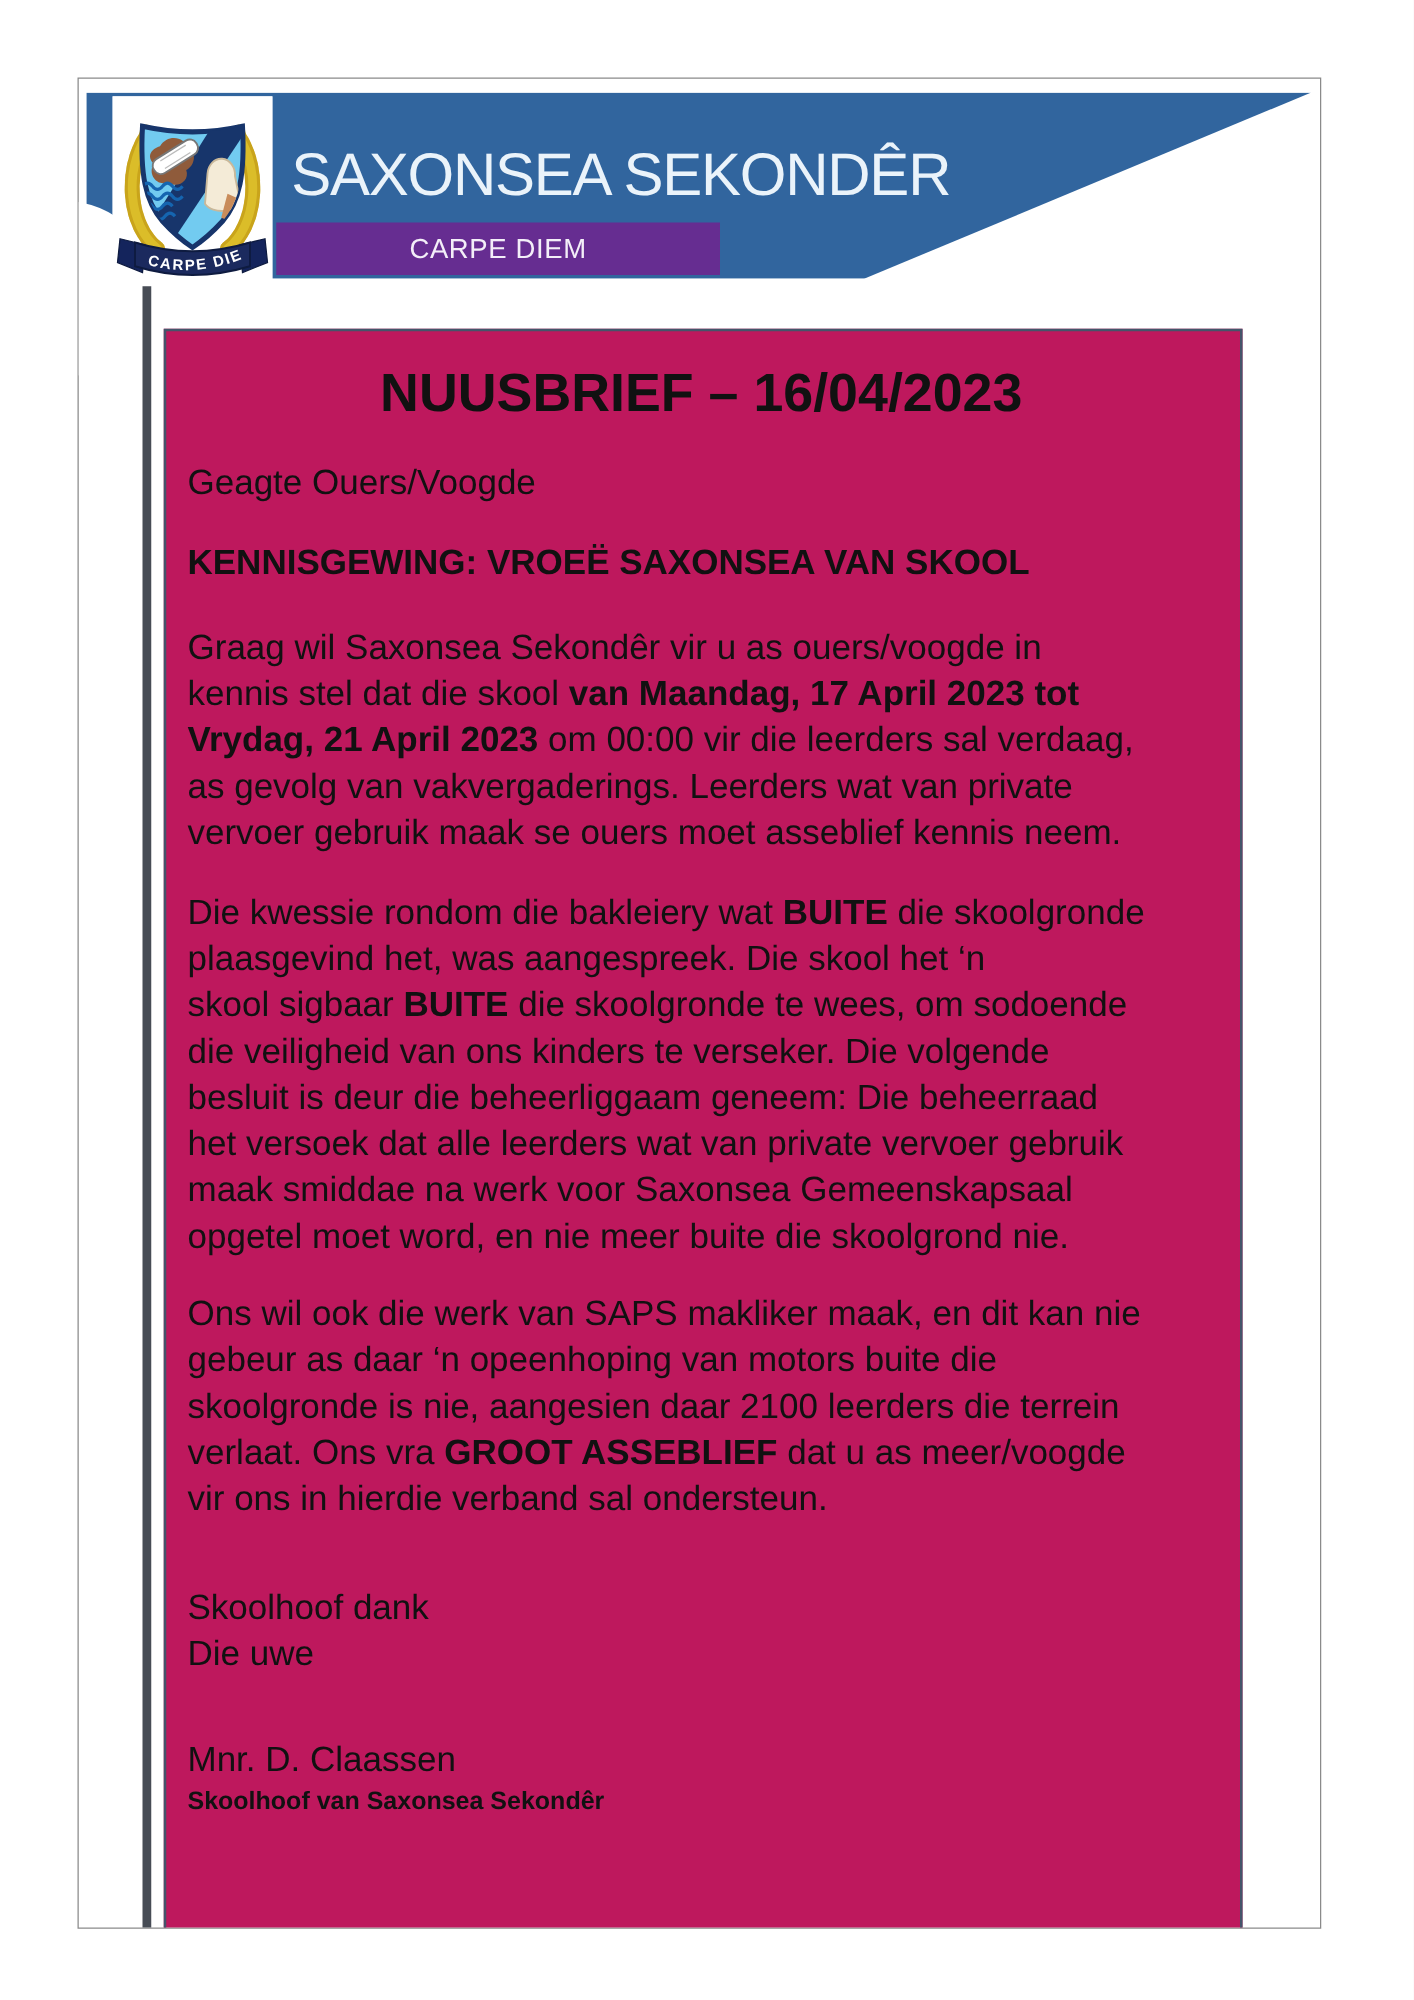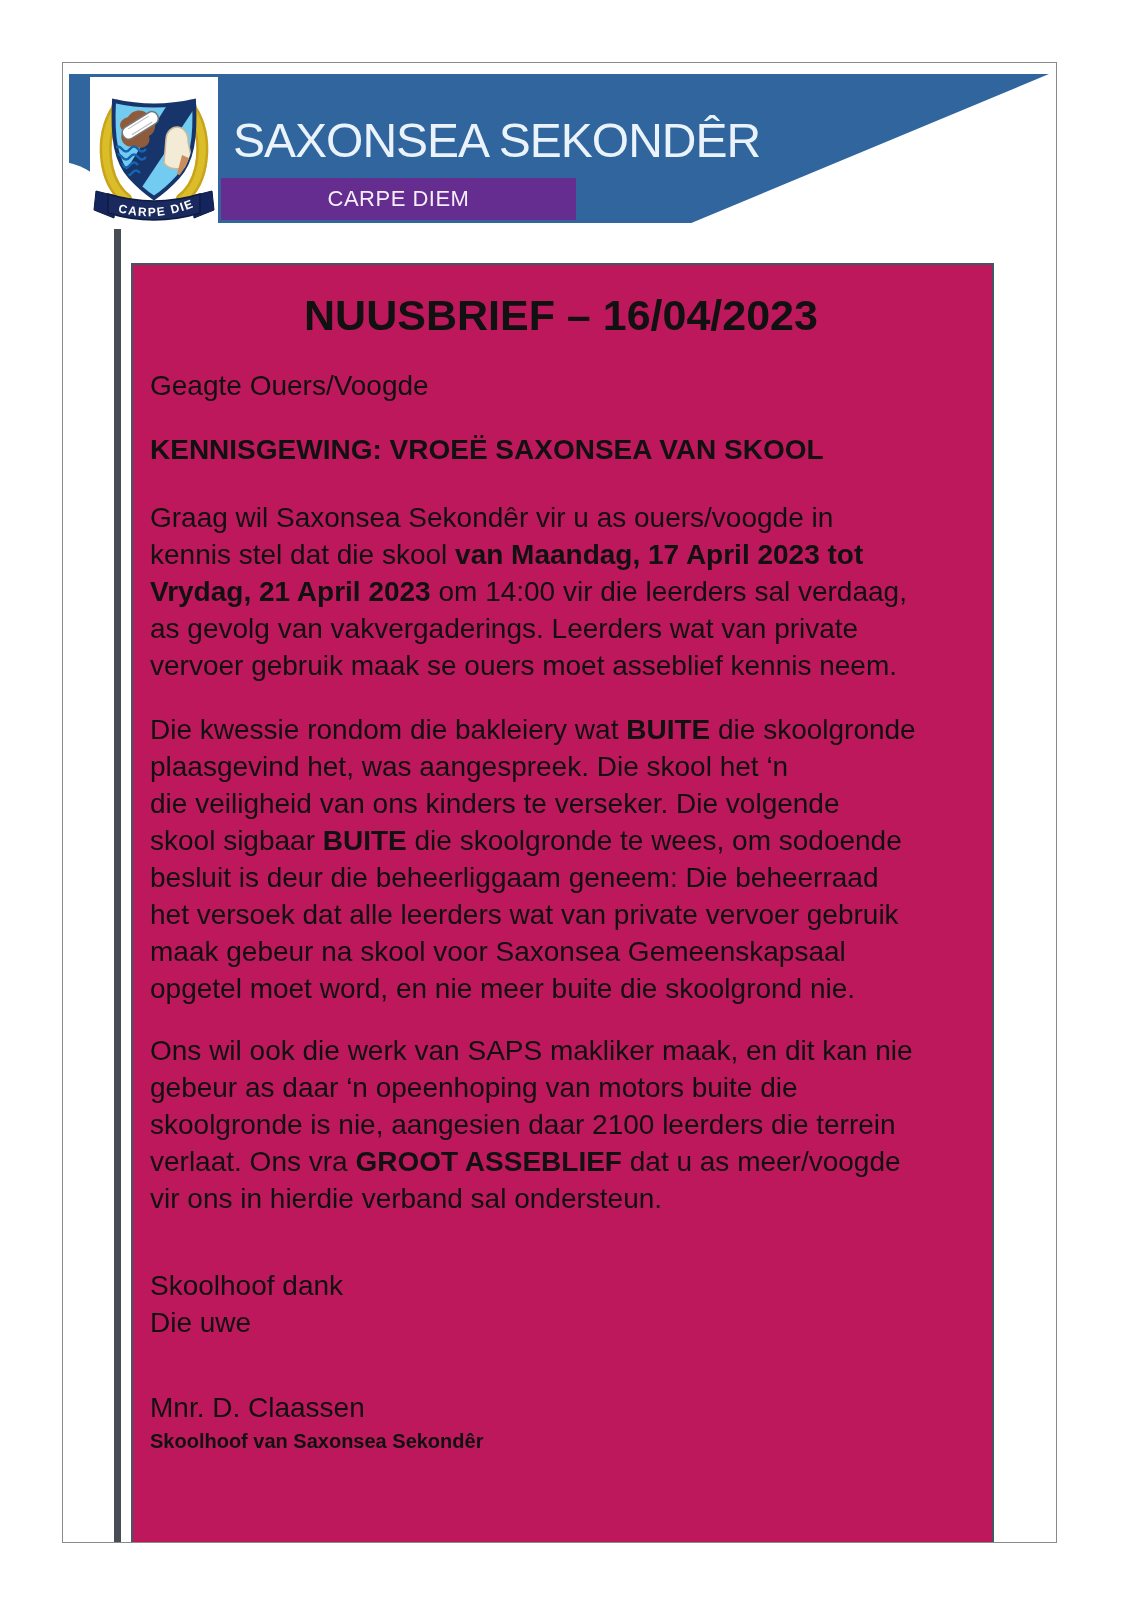--- a/index.html
+++ b/index.html
@@ -112,32 +112,32 @@
 
     <div class="shadow-strip"></div>
 
     <div class="content">
       <h1 class="nl-title">NUUSBRIEF – 16/04/2023</h1>
       <div class="salutation">Geagte Ouers/Voogde</div>
       <div class="notice-heading">KENNISGEWING: VROEË SAXONSEA VAN SKOOL</div>
       <div class="para p1">
           <div class="tline"><span>Graag wil Saxonsea Sekondêr vir u as ouers/voogde in</span></div>
           <div class="tline"><span>kennis stel dat die skool </span><span class="bseg">van Maandag, 17 April 2023 tot</span></div>
-          <div class="tline"><span class="bseg">Vrydag, 21 April 2023</span><span> om 14:00 vir die leerders sal verdaag,</span></div>
+          <div class="tline"><span class="bseg">Vrydag, 21 April 2023</span><span> om 00:00 vir die leerders sal verdaag,</span></div>
           <div class="tline"><span>as gevolg van vakvergaderings. Leerders wat van private</span></div>
           <div class="tline"><span>vervoer gebruik maak se ouers moet asseblief kennis neem.</span></div>
         </div>
       <div class="para p2">
           <div class="tline"><span>Die kwessie rondom die bakleiery wat </span><span class="bseg">BUITE</span><span> die skoolgronde</span></div>
           <div class="tline"><span>plaasgevind het, was aangespreek. Die skool het ‘n</span></div>
+          <div class="tline"><span>skool sigbaar </span><span class="bseg">BUITE</span><span> die skoolgronde te wees, om sodoende</span></div>
           <div class="tline"><span>die veiligheid van ons kinders te verseker. Die volgende</span></div>
-          <div class="tline"><span>skool sigbaar </span><span class="bseg">BUITE</span><span> die skoolgronde te wees, om sodoende</span></div>
           <div class="tline"><span>besluit is deur die beheerliggaam geneem: Die beheerraad</span></div>
           <div class="tline"><span>het versoek dat alle leerders wat van private vervoer gebruik</span></div>
-          <div class="tline"><span>maak gebeur na skool voor Saxonsea Gemeenskapsaal</span></div>
+          <div class="tline"><span>maak smiddae na werk voor Saxonsea Gemeenskapsaal</span></div>
           <div class="tline"><span>opgetel moet word, en nie meer buite die skoolgrond nie.</span></div>
         </div>
       <div class="para p3">
           <div class="tline"><span>Ons wil ook die werk van SAPS makliker maak, en dit kan nie</span></div>
           <div class="tline"><span>gebeur as daar ‘n opeenhoping van motors buite die</span></div>
           <div class="tline"><span>skoolgronde is nie, aangesien daar 2100 leerders die terrein</span></div>
           <div class="tline"><span>verlaat. Ons vra </span><span class="bseg">GROOT ASSEBLIEF</span><span> dat u as meer/voogde</span></div>
           <div class="tline"><span>vir ons in hierdie verband sal ondersteun.</span></div>
         </div>
       <div class="closing">

